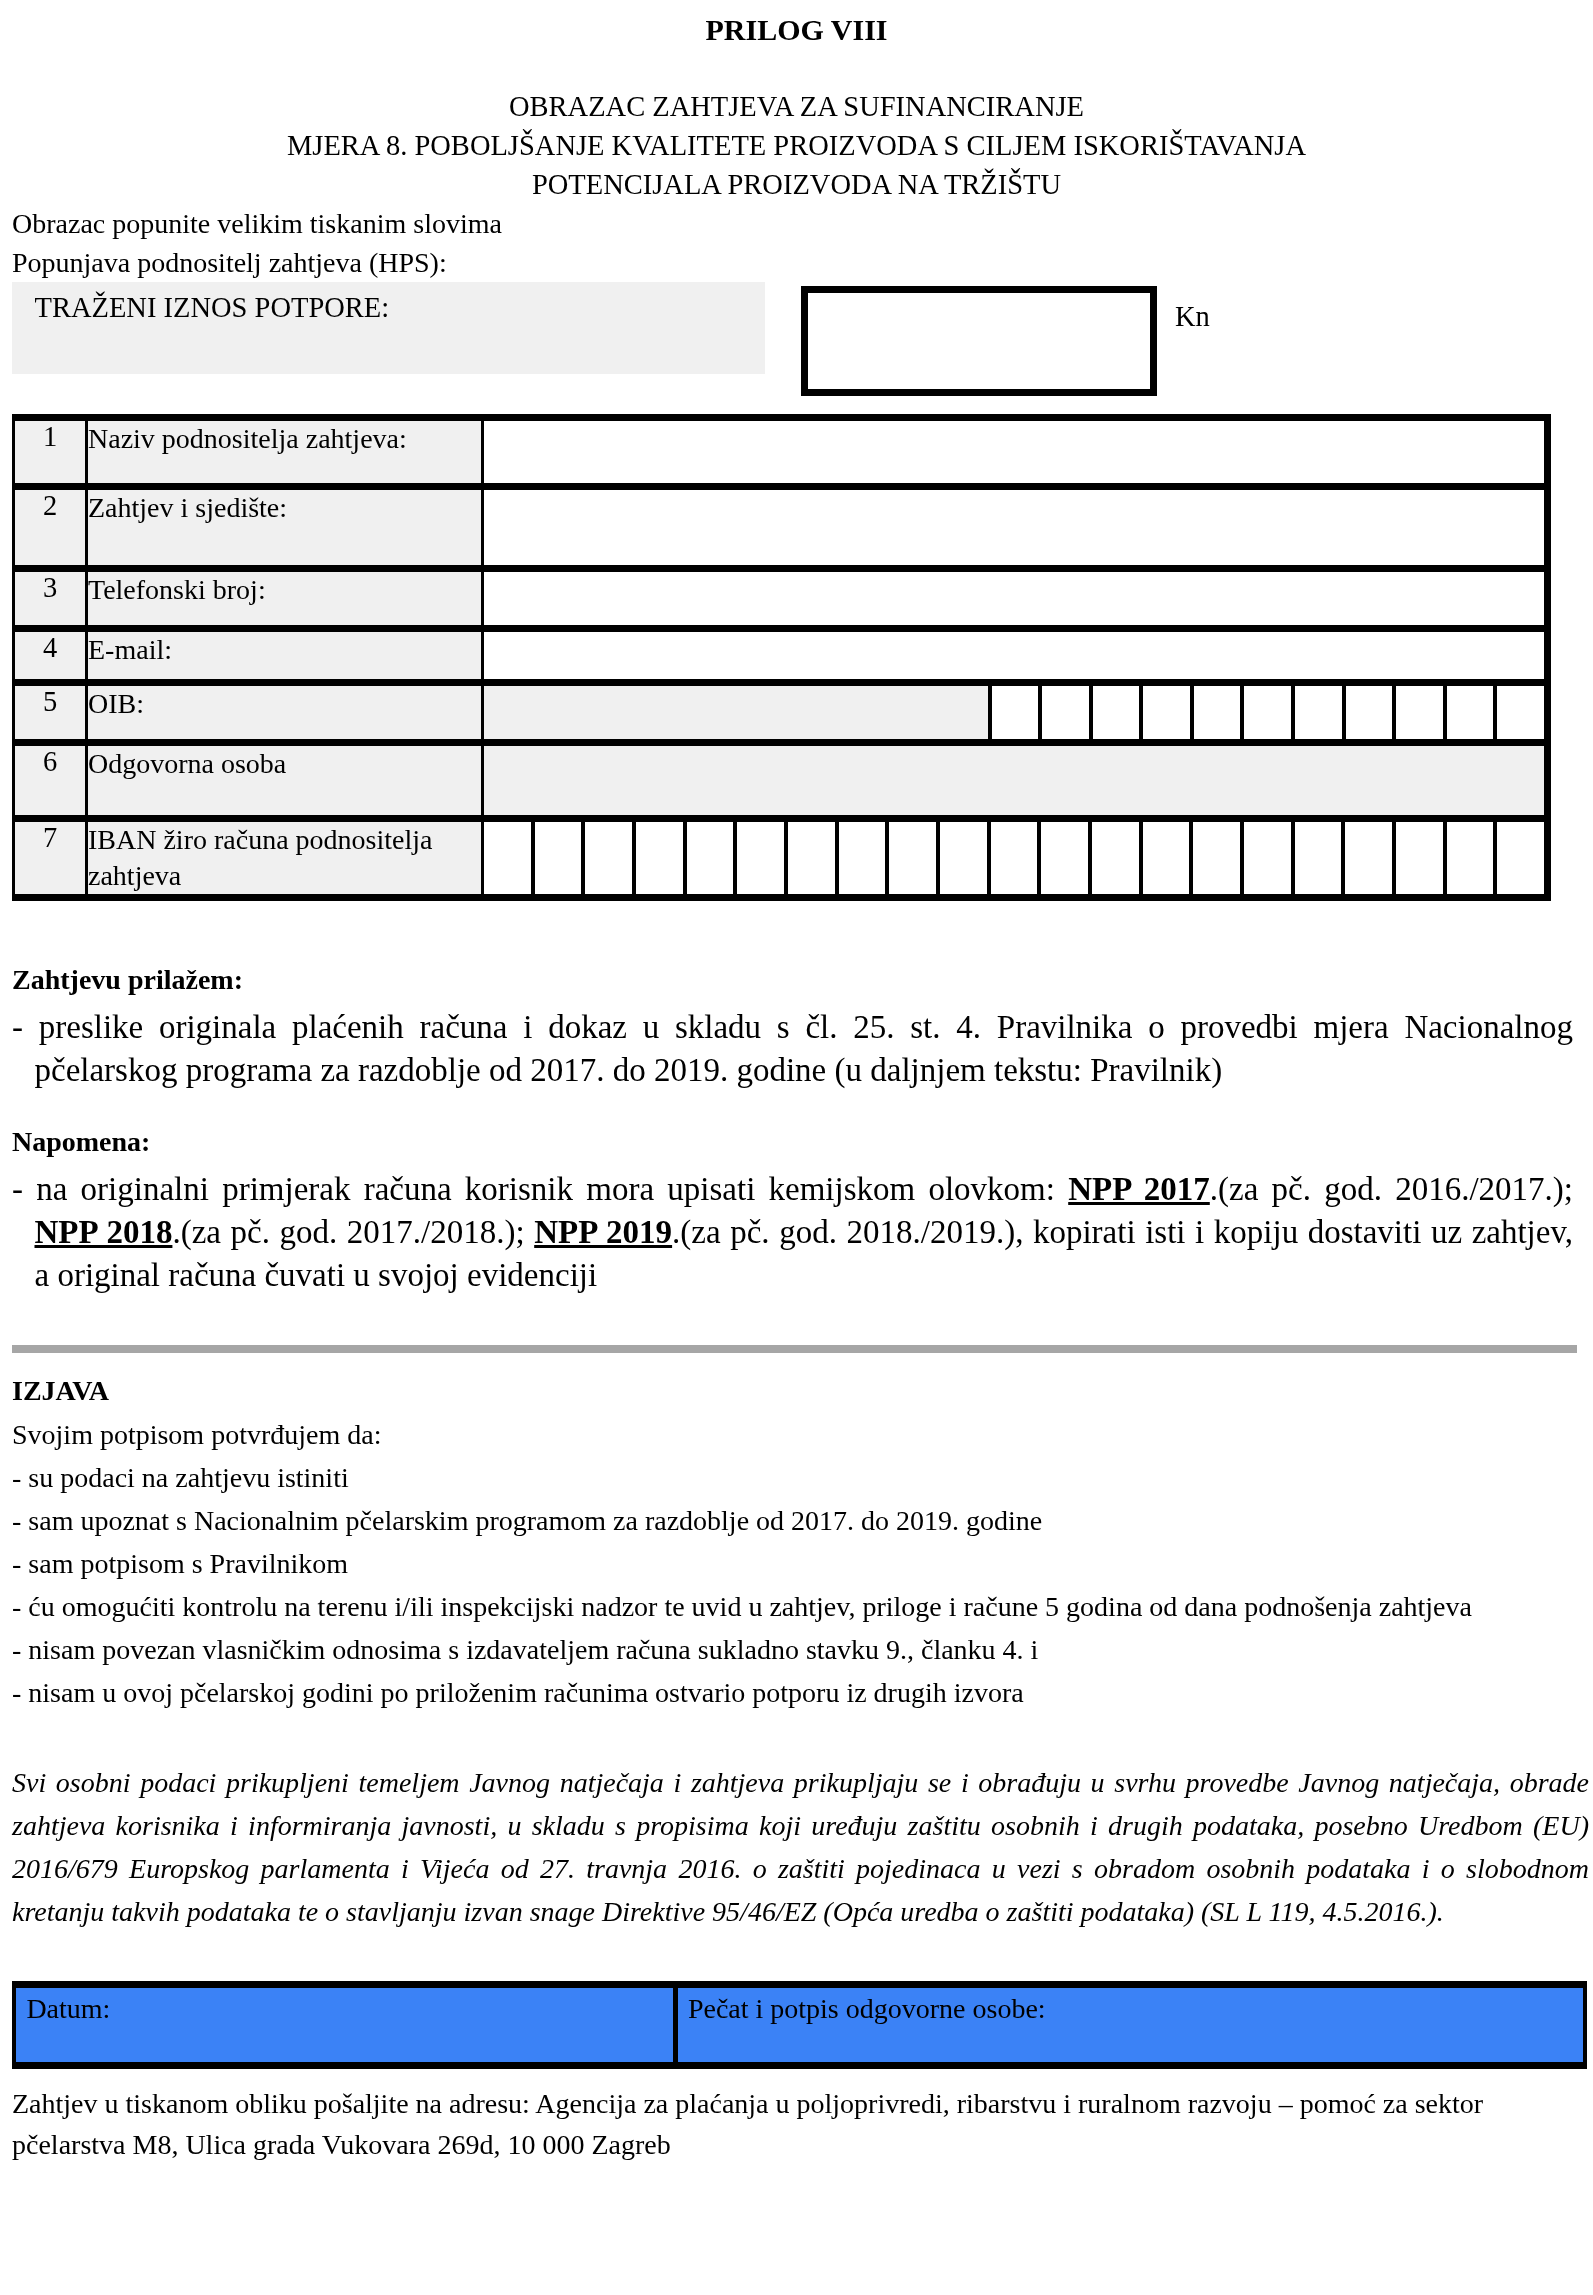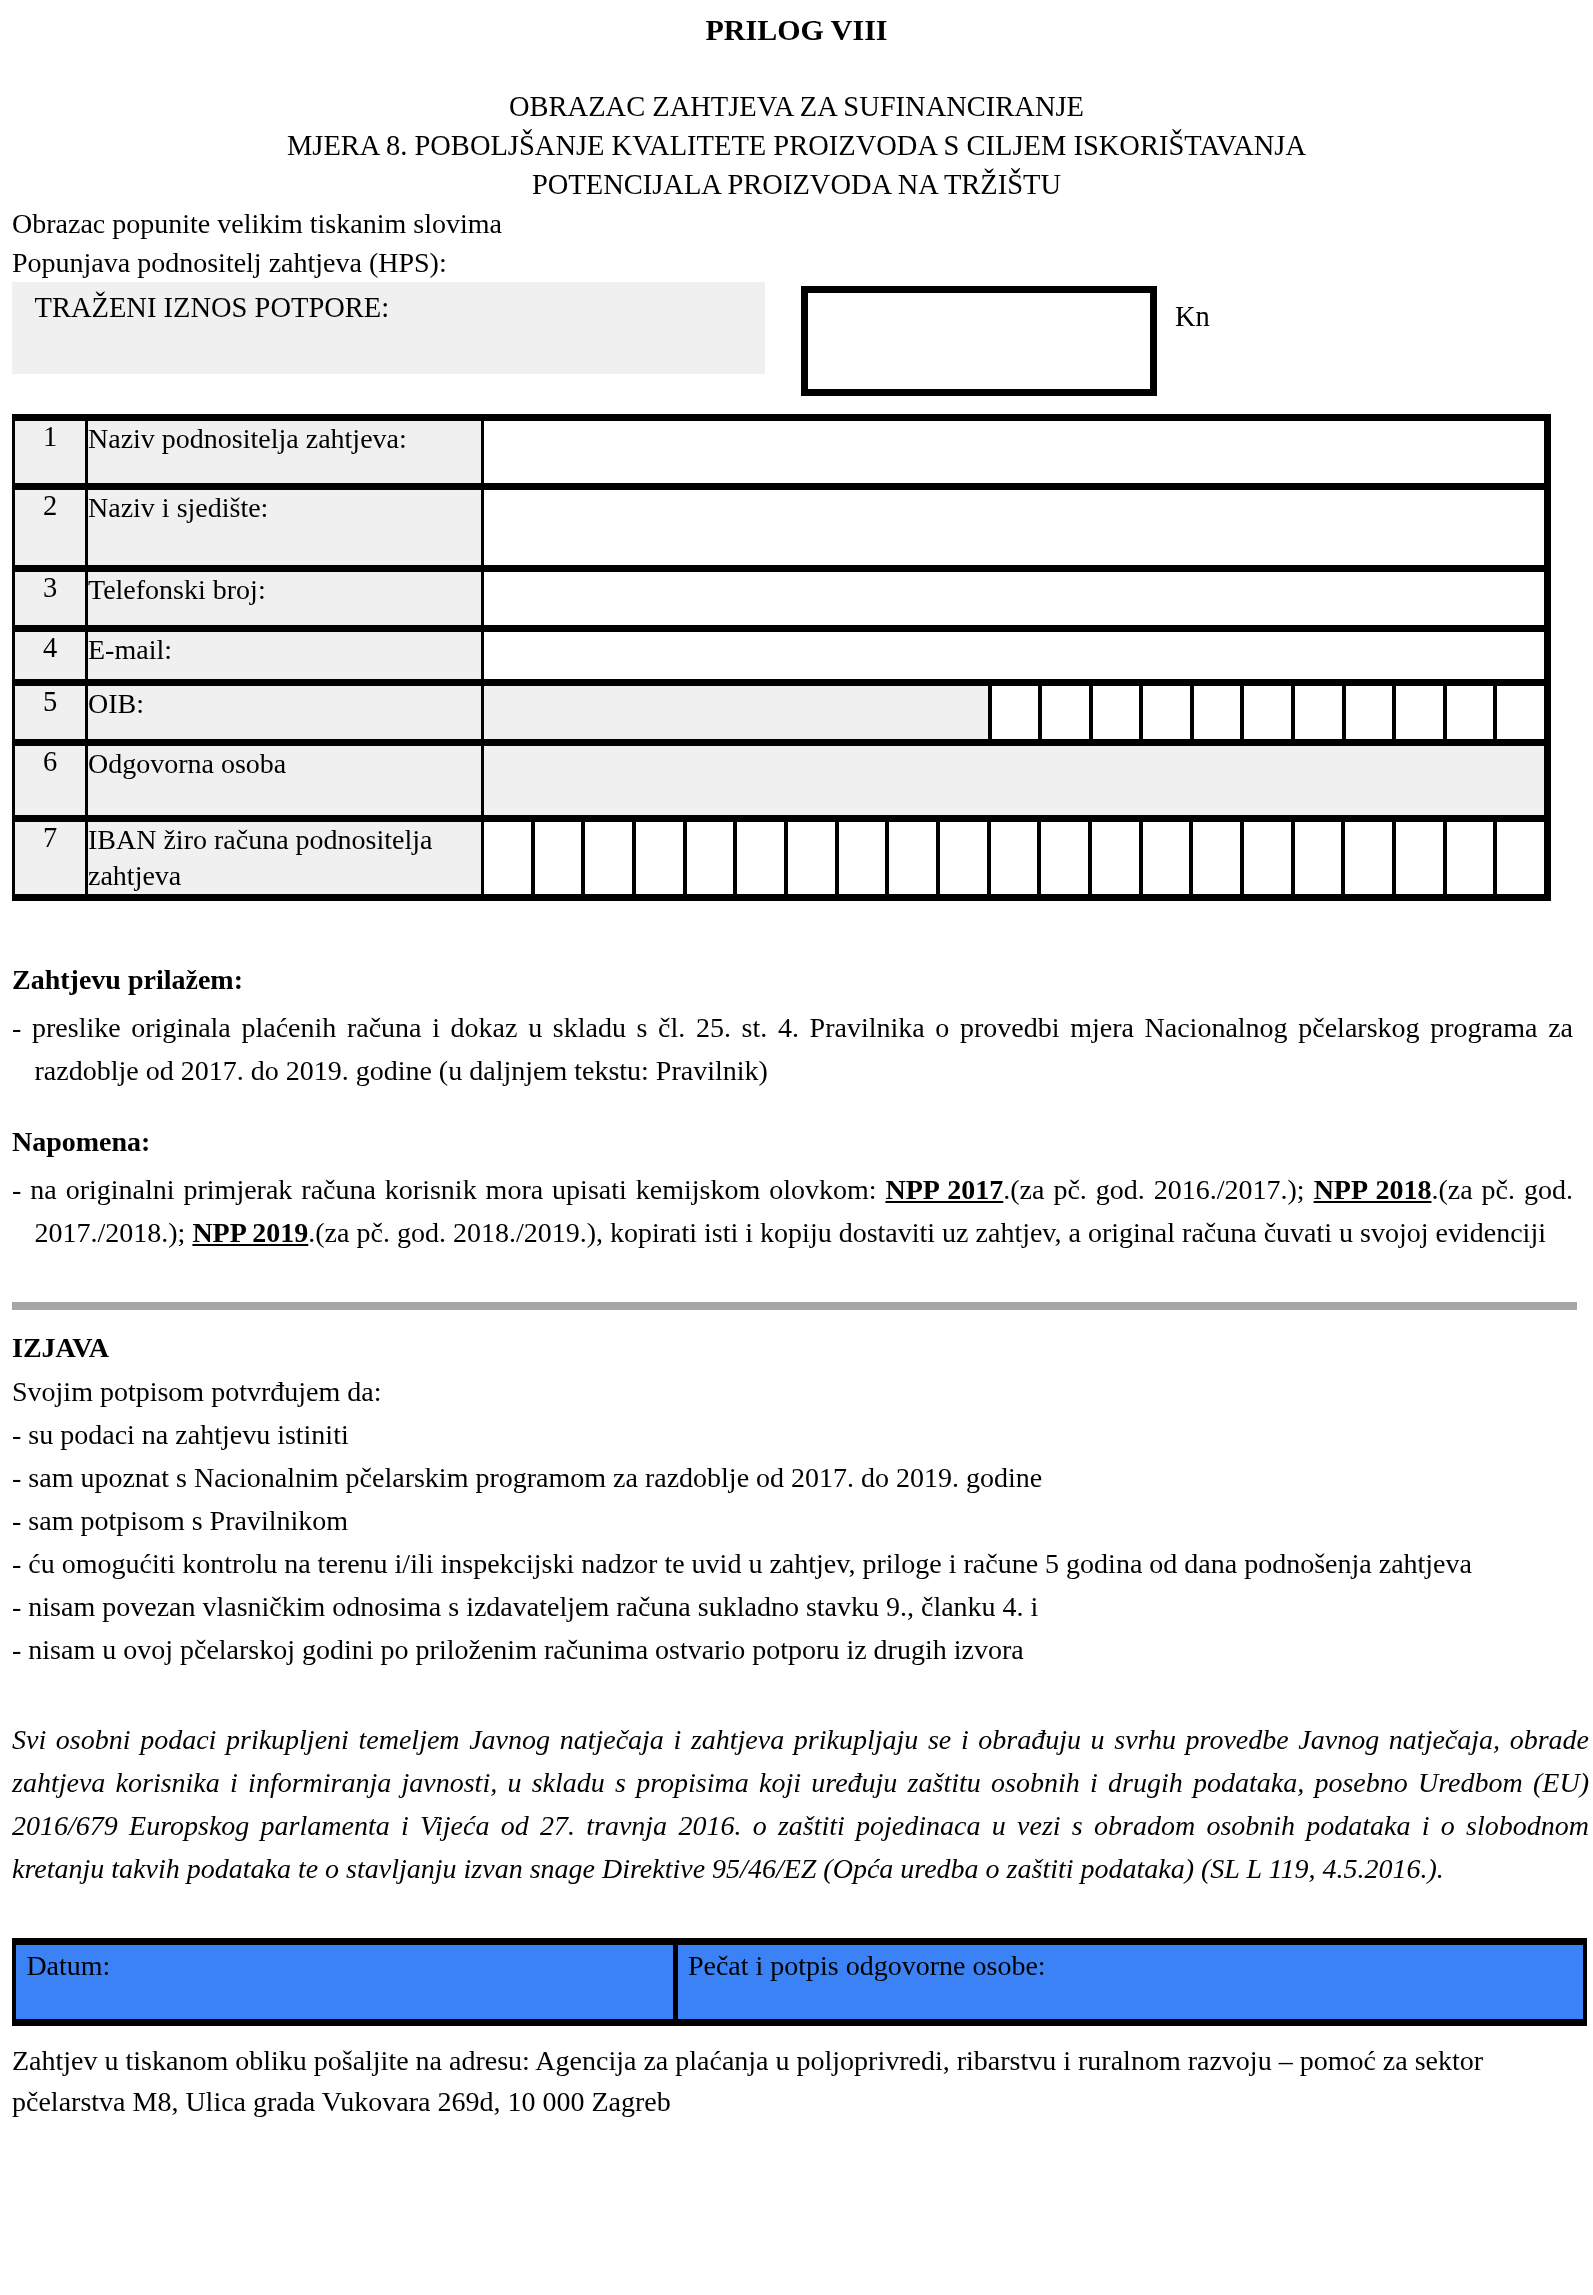--- a/index.html
+++ b/index.html
@@ -50,21 +50,21 @@
   .boxes{flex:1;display:flex;}
   .cell-box{flex:1;background:#fff;}
   .oib-box-row .cell-box{border-left:4.3px solid #000;}
   .iban-box-row .cell-box + .cell-box{border-left:4.3px solid #000;}
   .shaded-val{background:var(--shade);}
 
   
   .sec-heading{margin:60px 0 0 12px;font-size:28px;font-weight:bold;line-height:38px;}
   .sec-heading.tight{margin-top:31px;}
   .sec-heading.after-rule{margin-top:19px;}
-  .para{margin:7px 20px 0 12px;font-size:28px;line-height:43px;}
+  .para{margin:7px 20px 0 12px;font-size:33px;line-height:43px;}
   .just{text-align:justify;}
   .hang{padding-left:22.5px;text-indent:-22.5px;}
   .seg-bold-underline{font-weight:bold;text-decoration:underline;}
   .rule{margin:48px 0 0 12px;width:1565px;height:7.8px;background:var(--rule);}
   .intro{margin:3.5px 0 0 12px;font-size:28px;line-height:43px;}
   .izjava-list{margin:0;}
   .izjava-list p{margin:0 20px 0 12px;font-size:28px;line-height:43px;}
   .privacy{margin:47px 4px 0 12px;font-size:28px;line-height:43px;font-style:italic;}
 
   
@@ -103,21 +103,21 @@
 
   <table class="main-table">
     <tbody>
         <tr class="r1">
       <td class="num">1</td>
       <td class="lab">Naziv podnositelja zahtjeva:</td>
       <td class="val"></td>
     </tr>
     <tr class="r2">
       <td class="num">2</td>
-      <td class="lab">Naziv i sjedište:</td>
+      <td class="lab">Zahtjev i sjedište:</td>
       <td class="val"></td>
     </tr>
     <tr class="r3">
       <td class="num">3</td>
       <td class="lab">Telefonski broj:</td>
       <td class="val"></td>
     </tr>
     <tr class="r4">
       <td class="num">4</td>
       <td class="lab">E-mail:</td>

